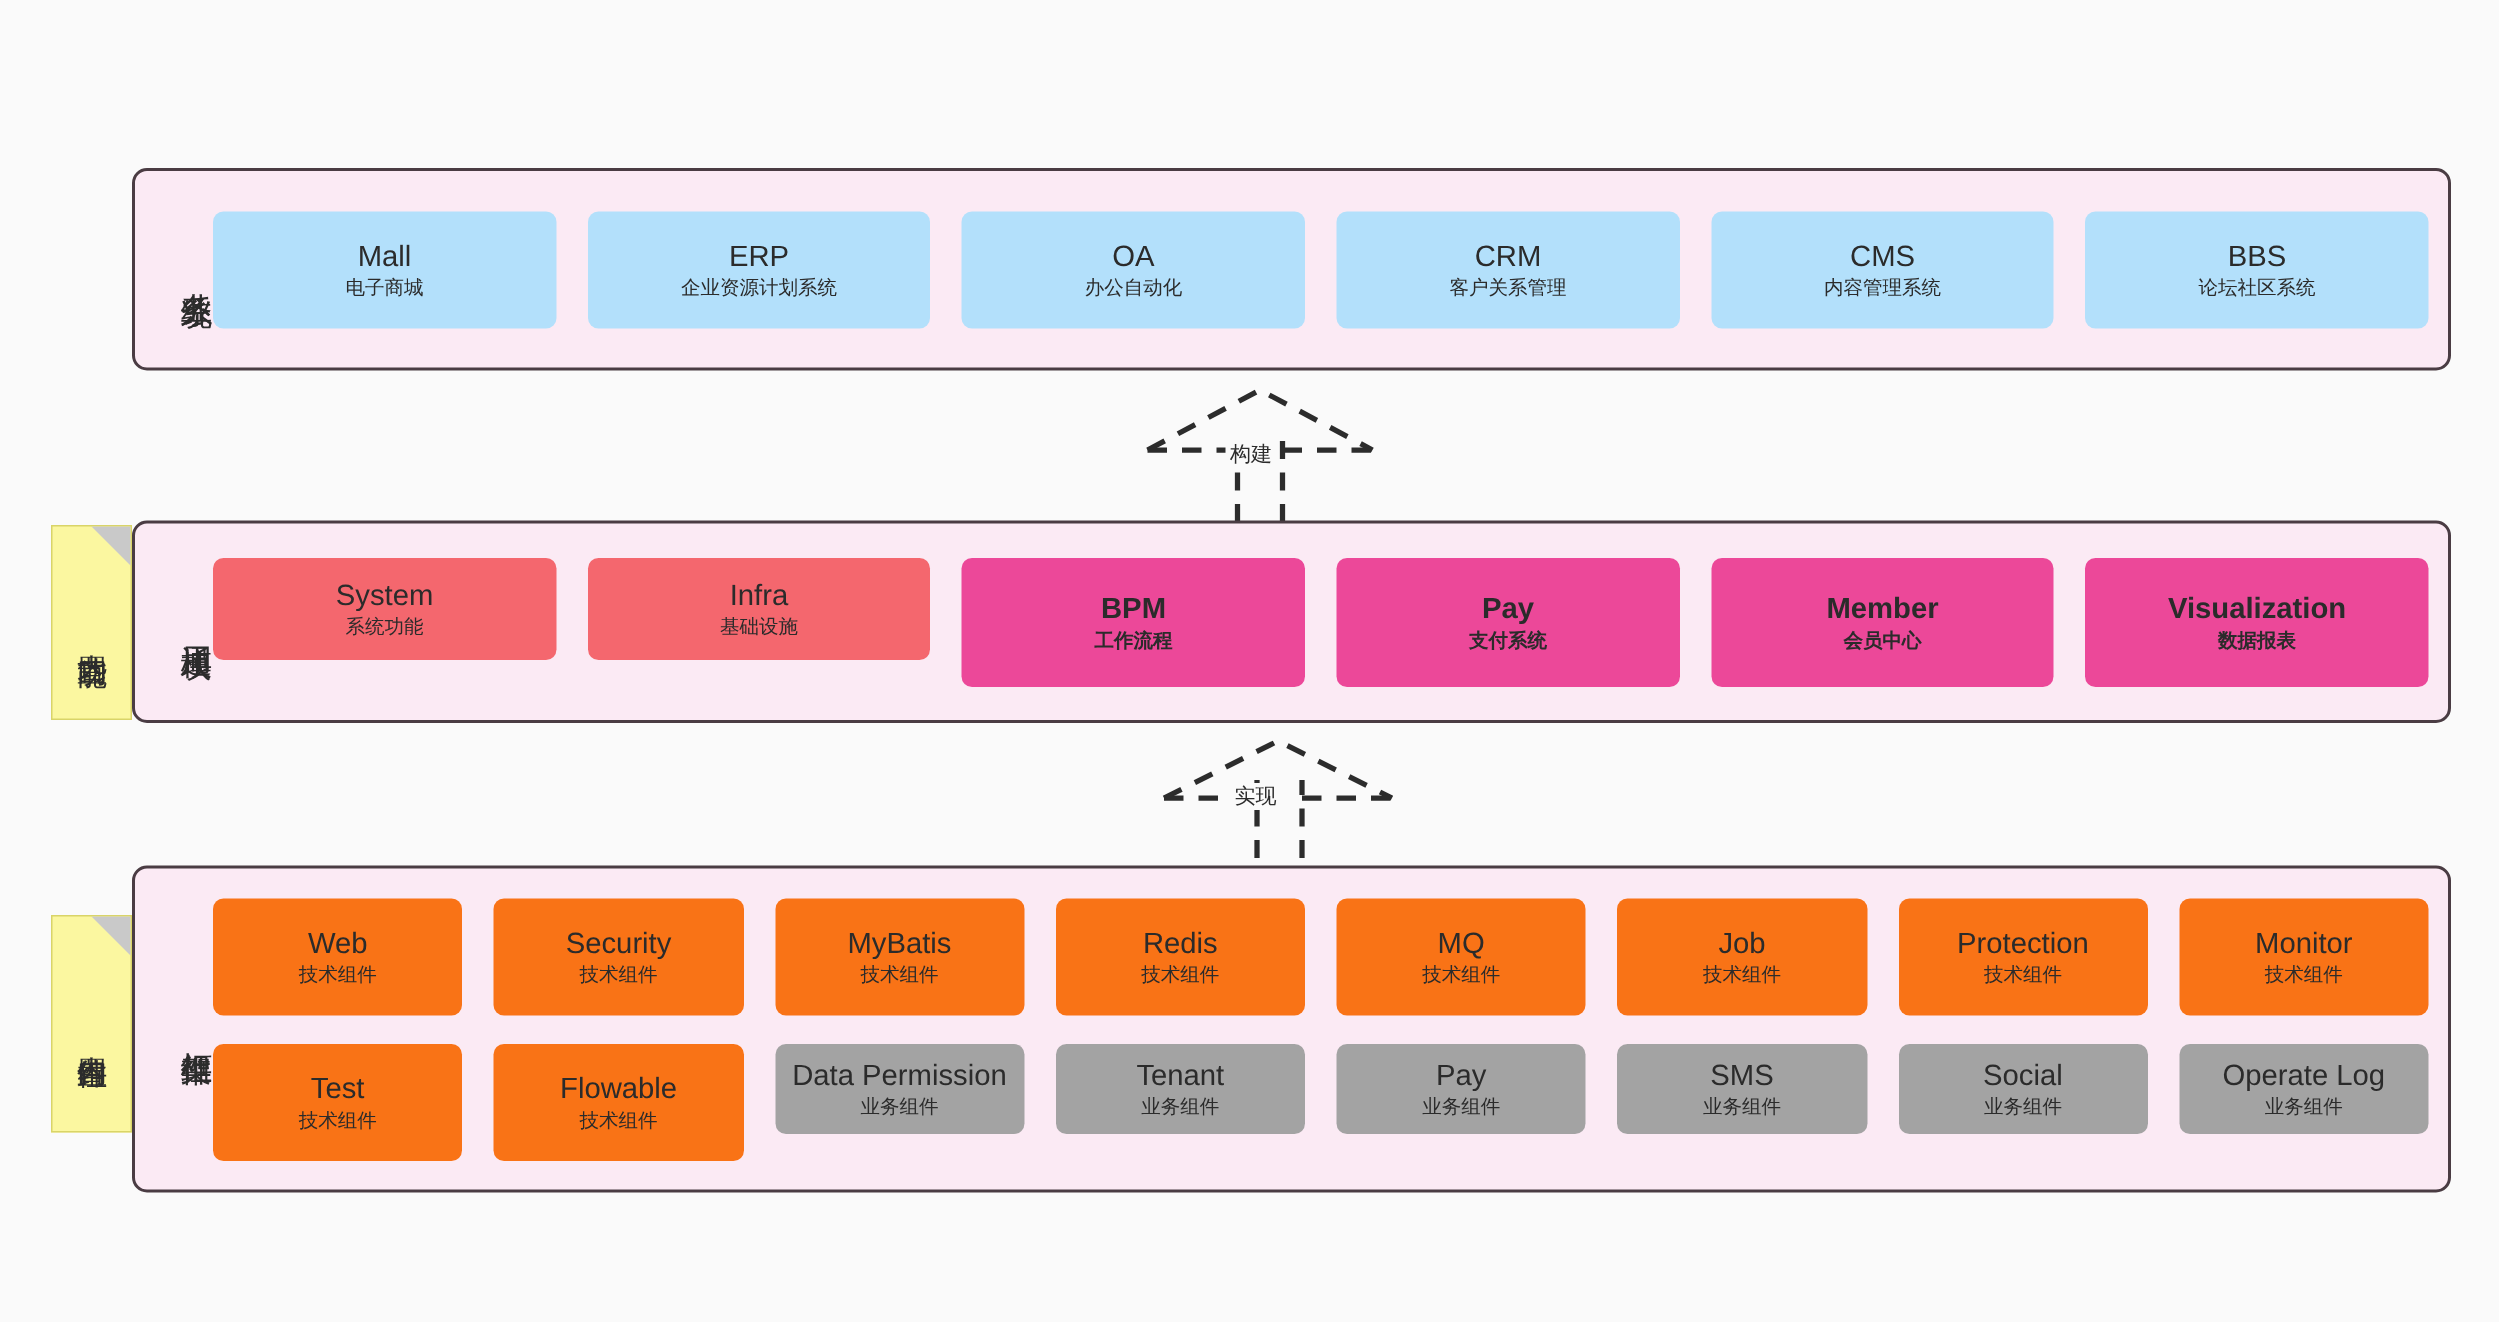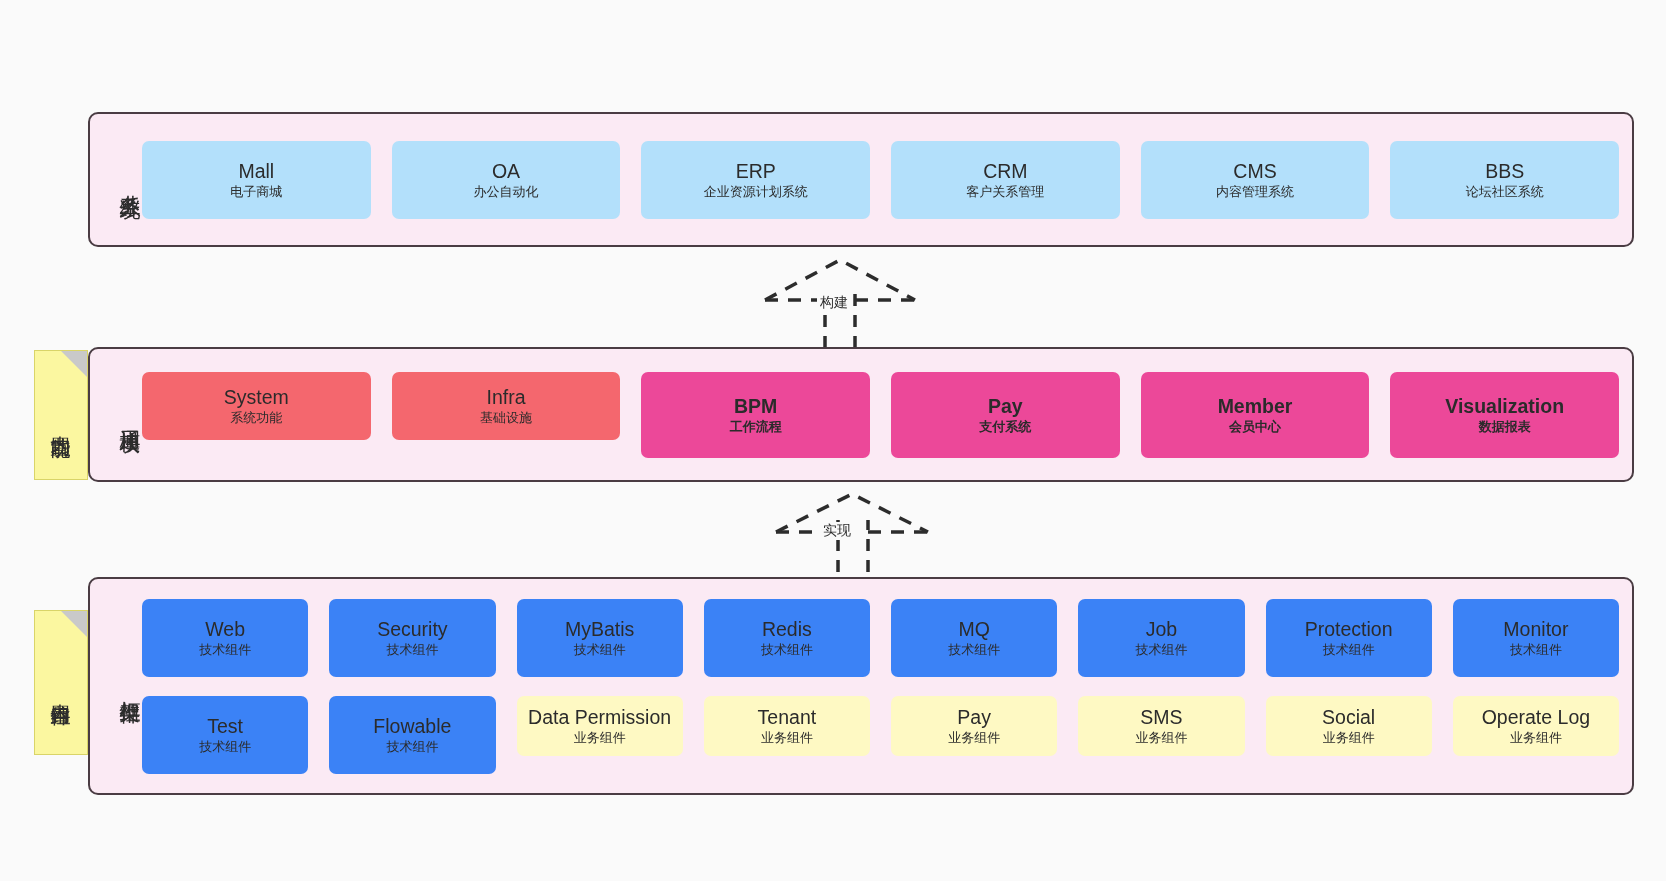--- a/index.html
+++ b/index.html
@@ -62,22 +62,22 @@
     color: #2b2b2b;
     line-height: 1.28;
     padding: 4px 6px;
   }
   .card .en { font-size: 19.5px; }
   .card .cn { font-size: 13px; }
 
   .card.blue       { background: #b3e0fb; height: 78px; }
   .card.red        { background: #f4676e; height: 68px; }
   .card.pink       { background: #ec4899; height: 86px; font-weight: bold; }
-  .card.green      { background: #3b82f6; height: 78px; }
-  .card.lightgreen { background: #fef9c3; height: 60px; }
+  .card.green      { background: #f97316; height: 78px; }
+  .card.lightgreen { background: #a3a3a3; height: 60px; }
 
   
   #layer-business { left: 88px;  top: 112px; width: 1546px; height: 135px; }
   #layer-common   { left: 88px;  top: 347px; width: 1546px; height: 135px; }
   #layer-framework{ left: 88px;  top: 577px; width: 1546px; height: 218px; }
 
   #layer-framework .layer-body { gap: 19px; }
 
   
   .sticky {
@@ -132,26 +132,26 @@
 
   <div class="layer" id="layer-business">
     <div class="layer-title">业务系统</div>
     <div class="layer-body">
       <div class="row">
         <div class="card blue">
           <span class="en">Mall</span>
           <span class="cn">电子商城</span>
         </div>
         <div class="card blue">
+          <span class="en">ERP</span>
+          <span class="cn">企业资源计划系统</span>
+        </div>
+        <div class="card blue">
           <span class="en">OA</span>
           <span class="cn">办公自动化</span>
-        </div>
-        <div class="card blue">
-          <span class="en">ERP</span>
-          <span class="cn">企业资源计划系统</span>
         </div>
         <div class="card blue">
           <span class="en">CRM</span>
           <span class="cn">客户关系管理</span>
         </div>
         <div class="card blue">
           <span class="en">CMS</span>
           <span class="cn">内容管理系统</span>
         </div>
         <div class="card blue">

